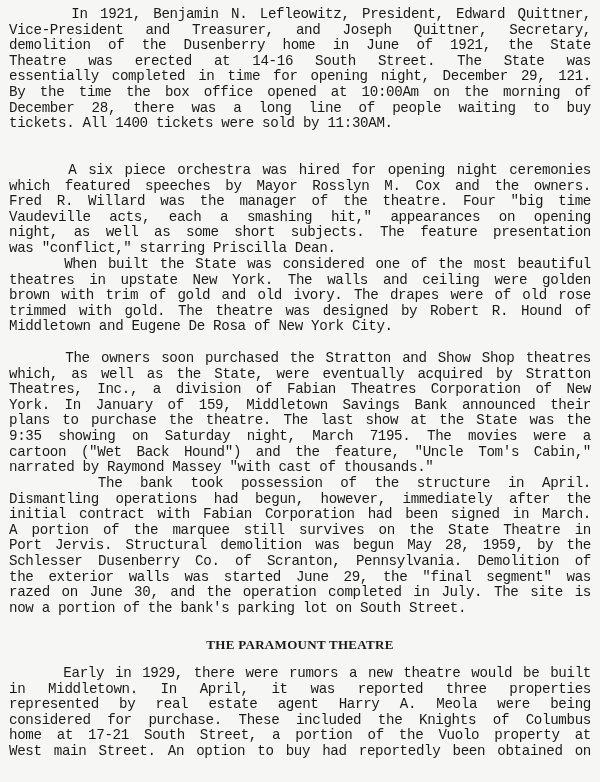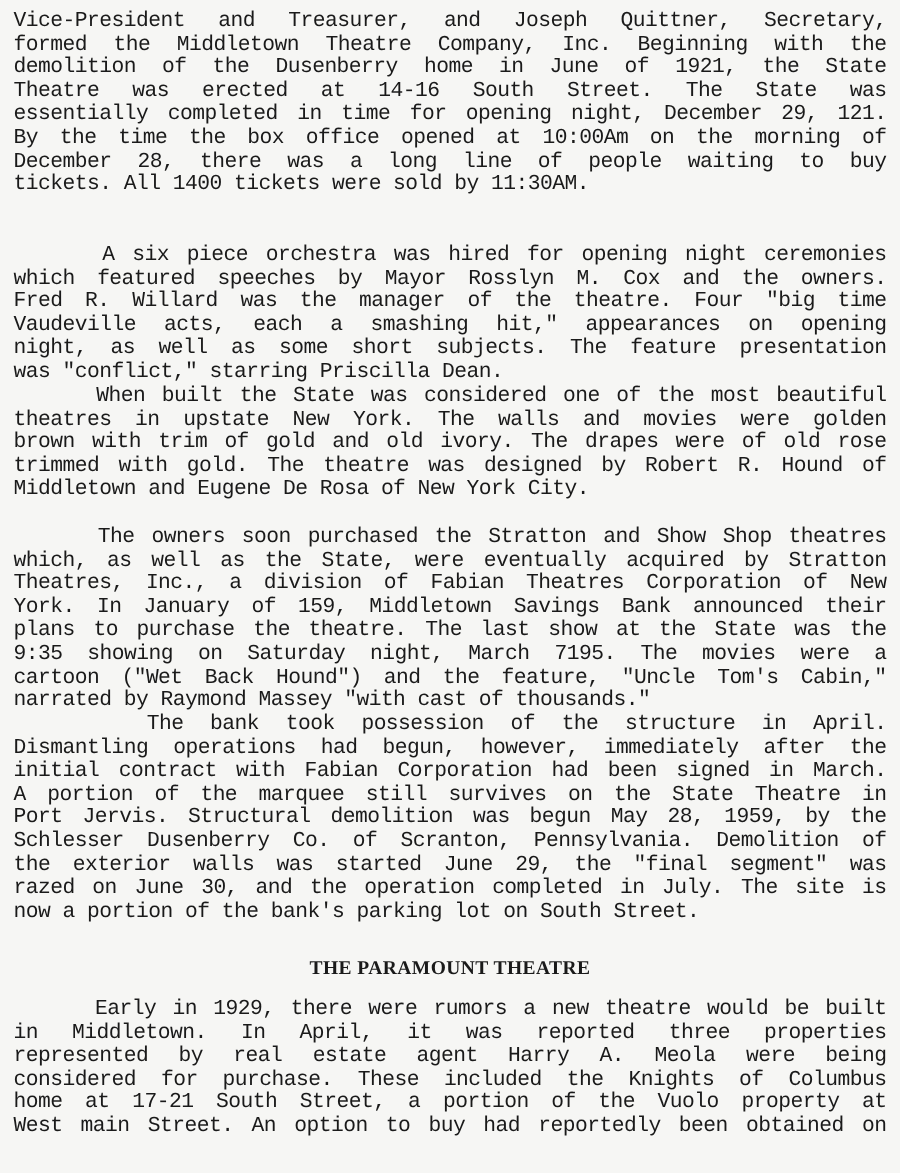--- a/index.html
+++ b/index.html
@@ -23,42 +23,42 @@
     font-family: "Liberation Serif", "DejaVu Serif", serif;
     font-weight: bold; font-size: 13px; letter-spacing: 0.3px;
   }
 </style>
 </head>
 <body>
 
 <div class="page">
 
   <div class="para" style="top:7px;">
+    <span class="line" style="white-space:pre;">     In 1921, Benjamin N. Lefleowitz, President, Edward Quittner,</span>
     <span class="line">Vice-President and Treasurer, and Joseph Quittner, Secretary,</span>
-    <span class="line">formed the Middletown Theatre Company, Inc.  Beginning with the</span>
     <span class="line">demolition of the Dusenberry home in June of 1921, the State</span>
     <span class="line">Theatre was erected at 14-16 South Street.  The State was</span>
     <span class="line">essentially completed in time for opening night, December 29, 121.</span>
     <span class="line">By the time the box office opened at 10:00Am on the morning of</span>
     <span class="line">December 28, there was a long line of people waiting to buy</span>
     <span class="line last">tickets.  All 1400 tickets were sold by 11:30AM.</span>
   </div>
 
   <div class="para" style="top:163px;">
     <span class="line" style="white-space:pre;">     A six piece orchestra was hired for opening night ceremonies</span>
     <span class="line">which featured speeches by Mayor Rosslyn M. Cox and the owners.</span>
     <span class="line">Fred R. Willard was the manager of the theatre.  Four "big time</span>
     <span class="line">Vaudeville acts, each a smashing hit," appearances on opening</span>
     <span class="line">night, as well as some short subjects.  The feature presentation</span>
     <span class="line last">was "conflict," starring Priscilla Dean.</span>
   </div>
 
   <div class="para" style="top:257px;">
     <span class="line" style="white-space:pre;">     When built the State was considered one of the most beautiful</span>
-    <span class="line">theatres in upstate New York.  The walls and movies were golden</span>
+    <span class="line">theatres in upstate New York.  The walls and ceiling were golden</span>
     <span class="line">brown with trim of gold and old ivory. The drapes were of old rose</span>
     <span class="line">trimmed with gold.  The theatre was designed by Robert R. Hound of</span>
     <span class="line last">Middletown and Eugene De Rosa of New York City.</span>
   </div>
 
   <div class="para" style="top:351px;">
     <span class="line" style="white-space:pre;">     The owners soon purchased the Stratton and Show Shop theatres</span>
     <span class="line">which, as well as the State, were eventually acquired by Stratton</span>
     <span class="line">Theatres, Inc., a division of Fabian Theatres Corporation of New</span>
     <span class="line">York.  In January of 159, Middletown Savings Bank announced their</span>

